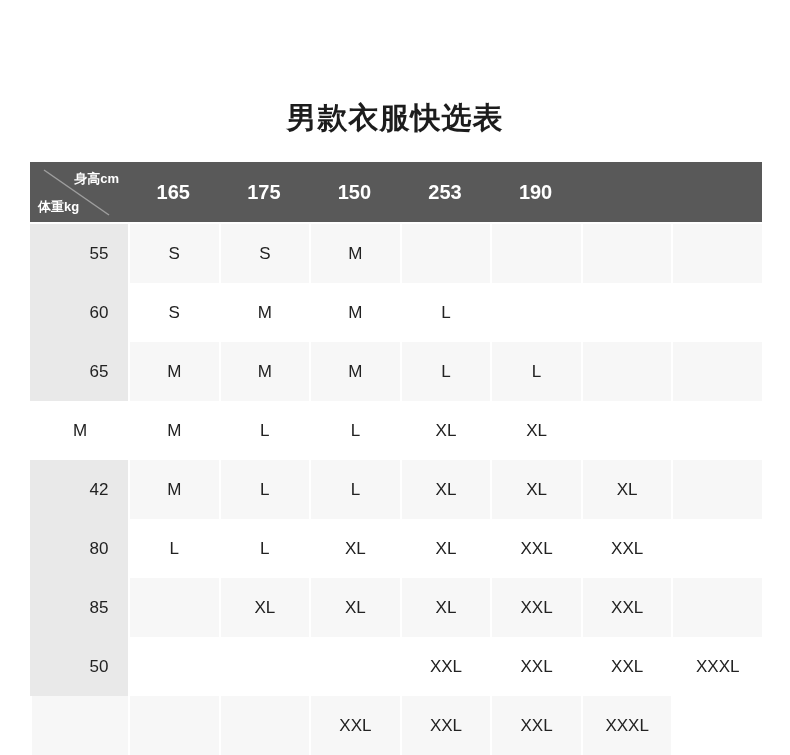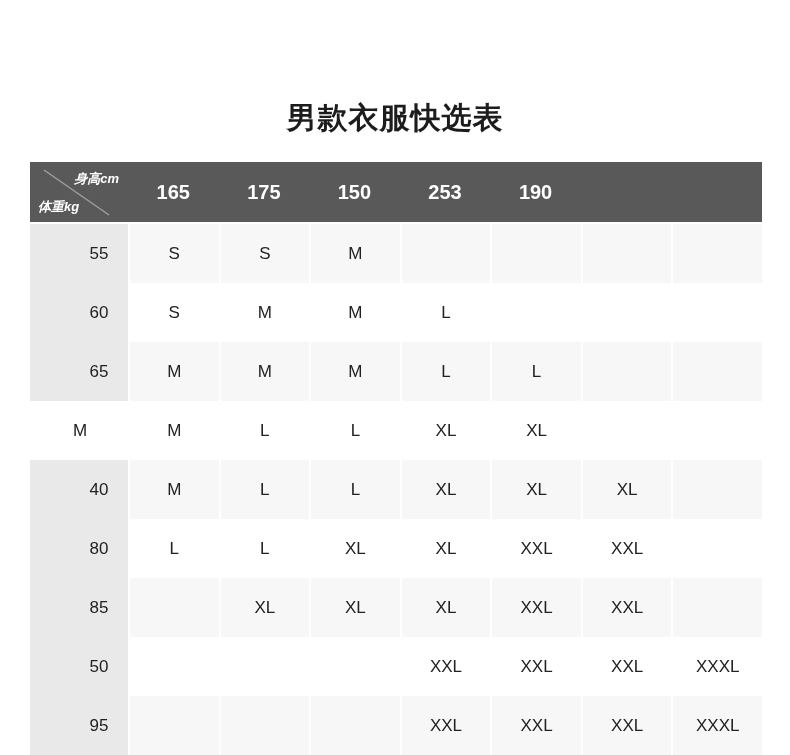--- a/index.html
+++ b/index.html
@@ -43,21 +43,20 @@
     display: flex;
     align-items: center;
     justify-content: center;
     color: var(--header-text, #ffffff);
     font-size: 20px;
     font-weight: 700;
   }
   .corner-cell {
     position: relative;
     color: var(--header-text, #ffffff);
-    font-style: italic;
   }
   .corner-cell svg {
     position: absolute;
     left: 0; top: 0;
   }
   .corner-top {
     position: absolute;
     top: 8px;
     right: 9px;
     font-size: 13px;
@@ -157,21 +156,21 @@
         <div class="body-row">
           <div class="size-cell">M</div>
           <div class="size-cell">M</div>
           <div class="size-cell">L</div>
           <div class="size-cell">L</div>
           <div class="size-cell">XL</div>
           <div class="size-cell">XL</div>
           <div class="size-cell"></div>
         </div>
         <div class="body-row alt">
-          <div class="weight-cell">40</div>
+          <div class="weight-cell">42</div>
           <div class="size-cell">M</div>
           <div class="size-cell">L</div>
           <div class="size-cell">L</div>
           <div class="size-cell">XL</div>
           <div class="size-cell">XL</div>
           <div class="size-cell">XL</div>
           <div class="size-cell"></div>
         </div>
         <div class="body-row">
           <div class="weight-cell">80</div>
@@ -197,21 +196,20 @@
           <div class="weight-cell">50</div>
           <div class="size-cell"></div>
           <div class="size-cell"></div>
           <div class="size-cell"></div>
           <div class="size-cell">XXL</div>
           <div class="size-cell">XXL</div>
           <div class="size-cell">XXL</div>
           <div class="size-cell">XXXL</div>
         </div>
         <div class="body-row alt">
-          <div class="weight-cell">95</div>
           <div class="size-cell"></div>
           <div class="size-cell"></div>
           <div class="size-cell"></div>
           <div class="size-cell">XXL</div>
           <div class="size-cell">XXL</div>
           <div class="size-cell">XXL</div>
           <div class="size-cell">XXXL</div>
         </div>
       </div>
 

